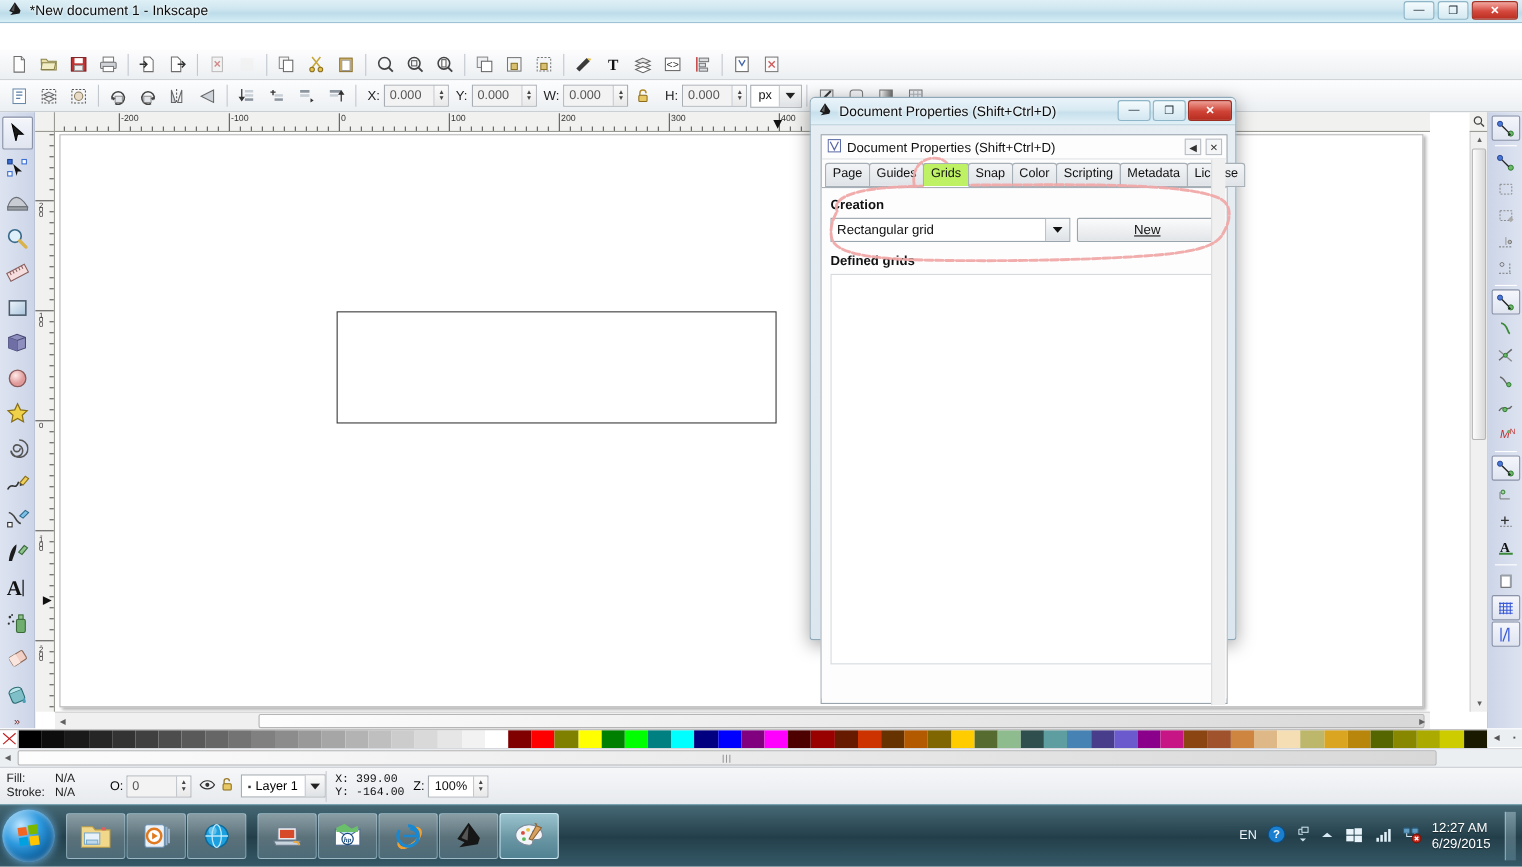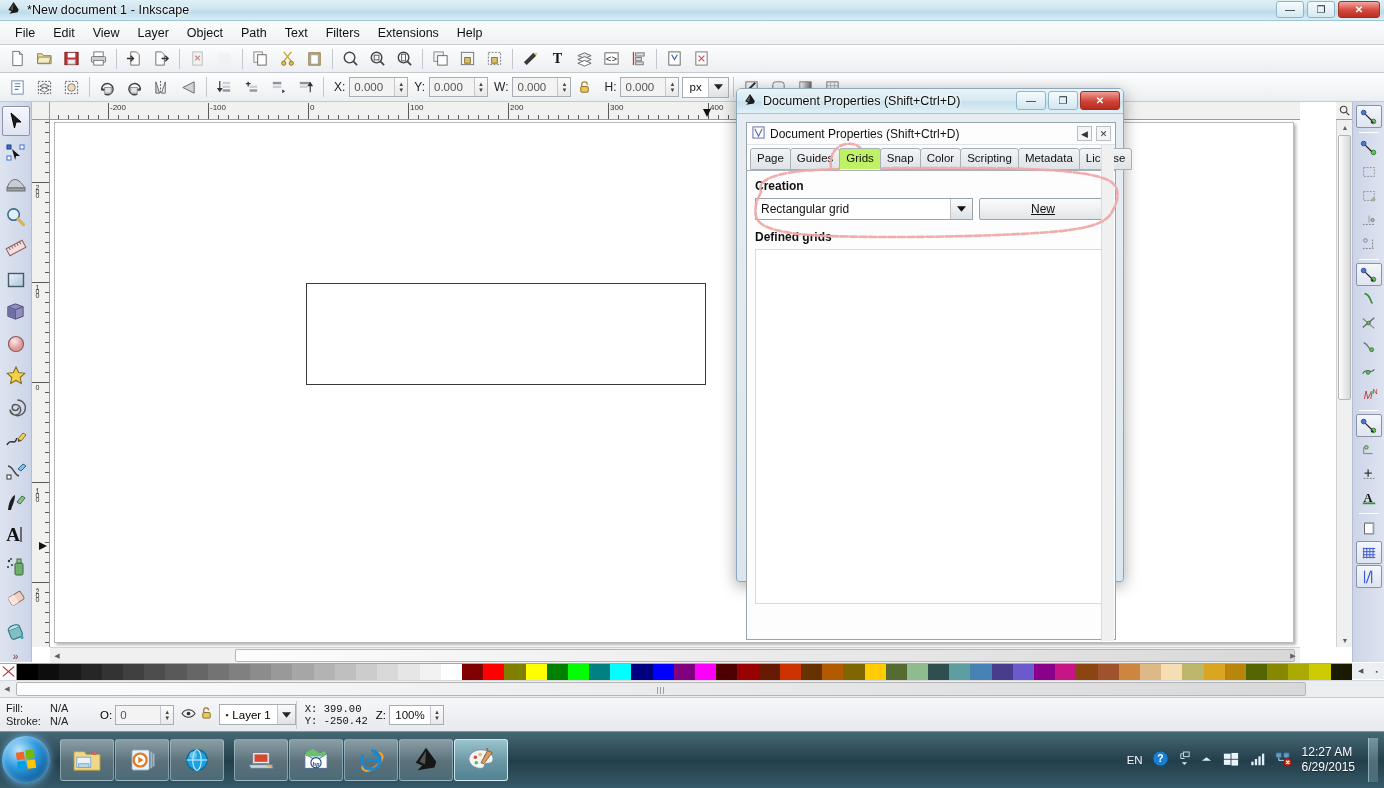--- a/index.html
+++ b/index.html
@@ -380,32 +380,20 @@
       </svg>
     </span>
     <span class="tb-text">*New document 1 - Inkscape</span>
     <div class="tb-buttons">
       <div class="tb-btn">—</div>
       <div class="tb-btn">❐</div>
       <div class="tb-btn close">✕</div>
     </div>
   </div>
 
-  <div class="menubar">
-    <div class="menu-item">File</div>
-    <div class="menu-item">Edit</div>
-    <div class="menu-item">View</div>
-    <div class="menu-item">Layer</div>
-    <div class="menu-item">Object</div>
-    <div class="menu-item">Path</div>
-    <div class="menu-item">Text</div>
-    <div class="menu-item">Filters</div>
-    <div class="menu-item">Extensions</div>
-    <div class="menu-item">Help</div>
-  </div>
 
   <div class="toolbar" id="toolbar-commands">
     <div class="tbtn">
         <svg width="17" height="17" viewBox="0 0 18 18">
           <path d="M4 1.5h7l3 3v12H4z" fill="#fdfdfd" stroke="#6e6e6e"></path>
           <path d="M11 1.5v3h3" fill="#e3e3e3" stroke="#6e6e6e"></path>
         </svg>
       </div>
     <div class="tbtn">
         <svg width="17" height="17" viewBox="0 0 18 18">
@@ -1266,21 +1254,21 @@
       <span class="l-arrow">
           <svg width="9" height="6" viewBox="0 0 10 6">
             <path d="M0 0h10L5 6z" fill="#222"></path>
           </svg>
         </span>
     </span>
     <div class="coords">
       <div><span>X:</span>
         <span>399.00</span></div>
       <div><span>Y:</span>
-        <span>-250.42</span></div>
+        <span>-164.00</span></div>
     </div>
     <div class="zoom-box">
       <span class="z-lab">Z:</span>
       <span class="spin">
         <input type="text" style="width: 40px; background: rgb(255, 255, 255); color: rgb(17, 17, 17); text-align: center;" readonly="" value="100%">
         <span class="arrows">
             <span>▲</span>
             <span>▼</span>
           </span>
       </span>

